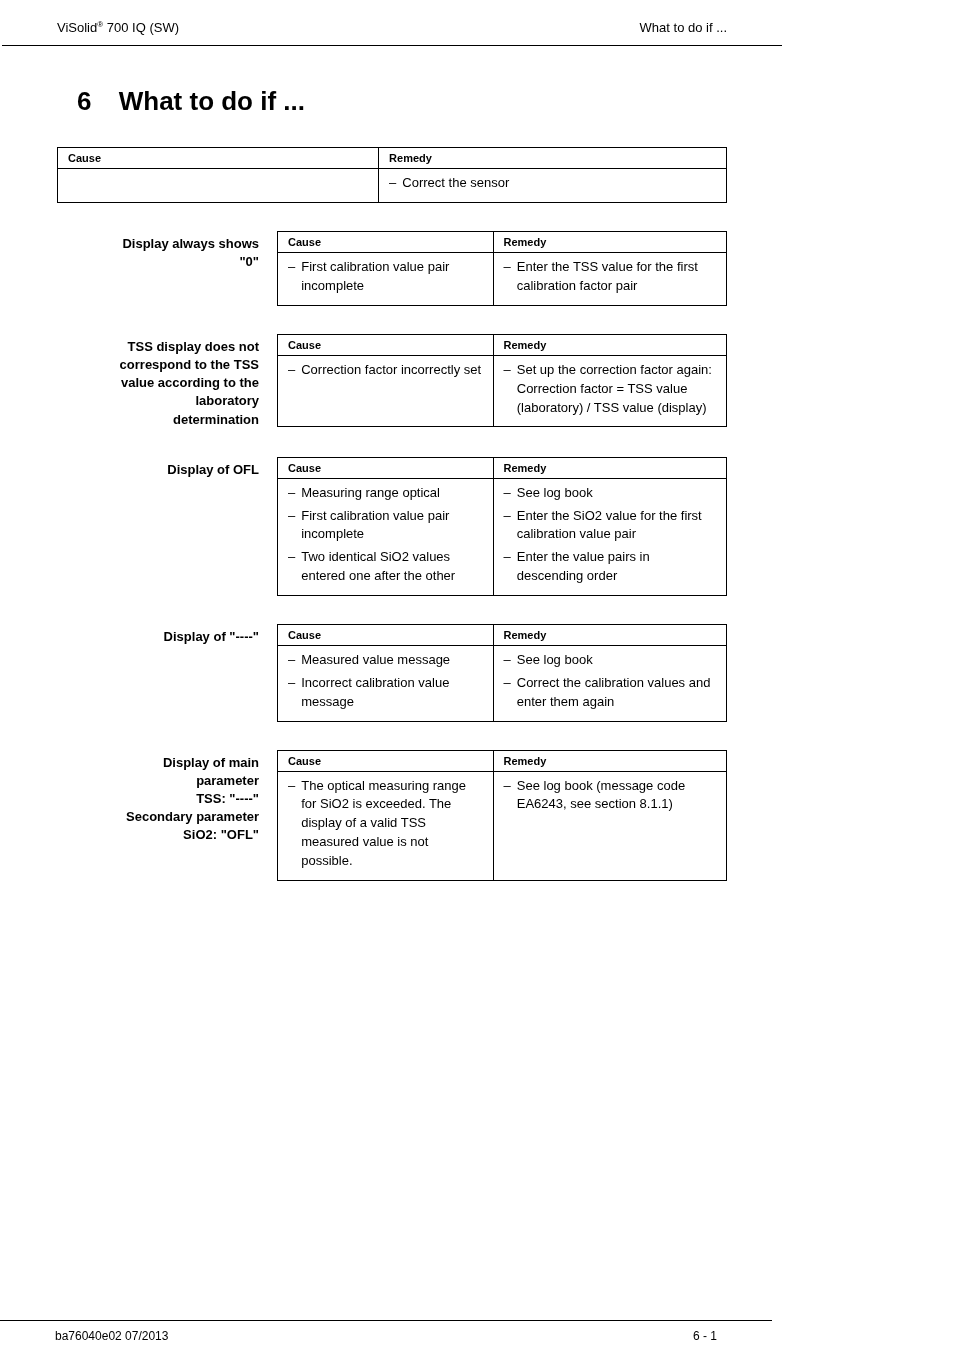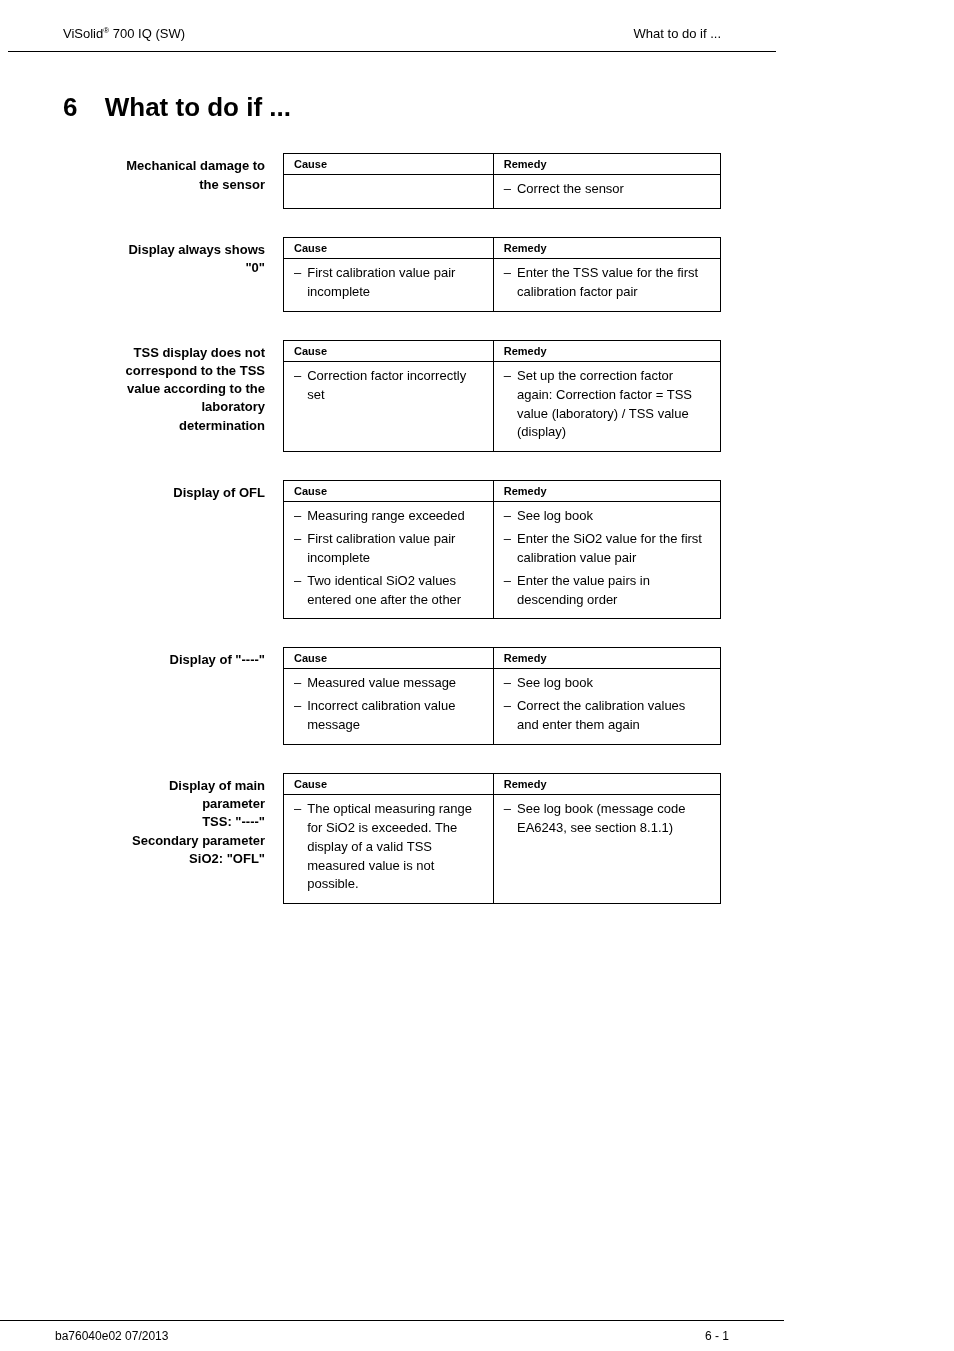--- a/index.html
+++ b/index.html
@@ -9,21 +9,21 @@
       background: #fff;
       color: #000;
       width: 954px;
       min-height: 1351px;
       position: relative;
     }
 
     .page {
       width: 784px;
       min-height: 1351px;
-      padding: 8px;
+      padding: 2px;
       position: relative;
     }
 
     
     .header {
       display: flex;
       justify-content: space-between;
       align-items: center;
       padding: 18px 55px 10px 55px;
       border-bottom: 1.5px solid #000;
@@ -42,20 +42,21 @@
     .content {
       padding: 30px 55px 60px 55px;
     }
 
     
     .chapter-title {
       font-size: 26px;
       font-weight: bold;
       margin-bottom: 30px;
       margin-top: 10px;
+      margin-left: 20px;
     }
     .chapter-title .chapter-num {
       margin-right: 20px;
     }
 
     
     .section {
       display: flex;
       margin-bottom: 28px;
       align-items: flex-start;
@@ -125,21 +126,21 @@
     }
     .dash-item .dash-text {
       flex: 1;
     }
 
     
     .footer {
       position: absolute;
       bottom: 0;
       left: 0;
-      right: 0;
+      right: 12px;
       border-top: 1.5px solid #000;
       padding: 8px 55px;
       display: flex;
       justify-content: space-between;
       font-size: 12px;
     }
   </style>
 </head>
 <body>
 
@@ -153,23 +154,20 @@
   </div>
 
   <div class="content">
 
     <div class="chapter-title">
       <span class="chapter-num">6</span>
       <span>What to do if ...</span>
     </div>
 
     <div class="section">
-      <div class="section-label">
-        Mechanical damage to<br>the sensor
-      </div>
       <table class="section-table">
         <thead>
           <tr>
             <th class="col-cause">Cause</th>
             <th class="col-remedy">Remedy</th>
           </tr>
         </thead>
         <tbody>
           <tr>
             <td class="col-cause"></td>
@@ -253,21 +251,21 @@
           <tr>
             <th class="col-cause">Cause</th>
             <th class="col-remedy">Remedy</th>
           </tr>
         </thead>
         <tbody>
           <tr>
             <td class="col-cause">
               <div class="dash-item">
                 <span class="dash">–</span>
-                <span class="dash-text">Measuring range exceeded</span>
+                <span class="dash-text">Measuring range optical</span>
               </div>
               <div class="dash-item">
                 <span class="dash">–</span>
                 <span class="dash-text">First calibration value pair incomplete</span>
               </div>
               <div class="dash-item">
                 <span class="dash">–</span>
                 <span class="dash-text">Two identical SiO2 values entered one after the other</span>
               </div>
             </td>

